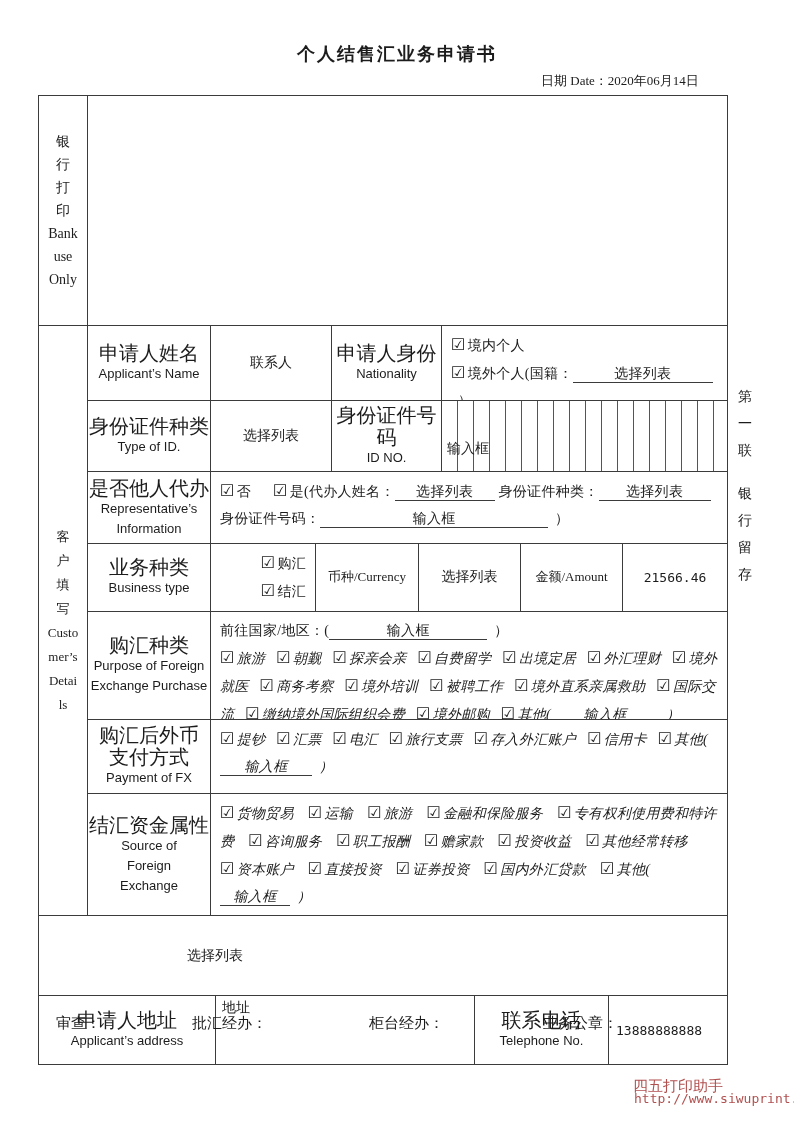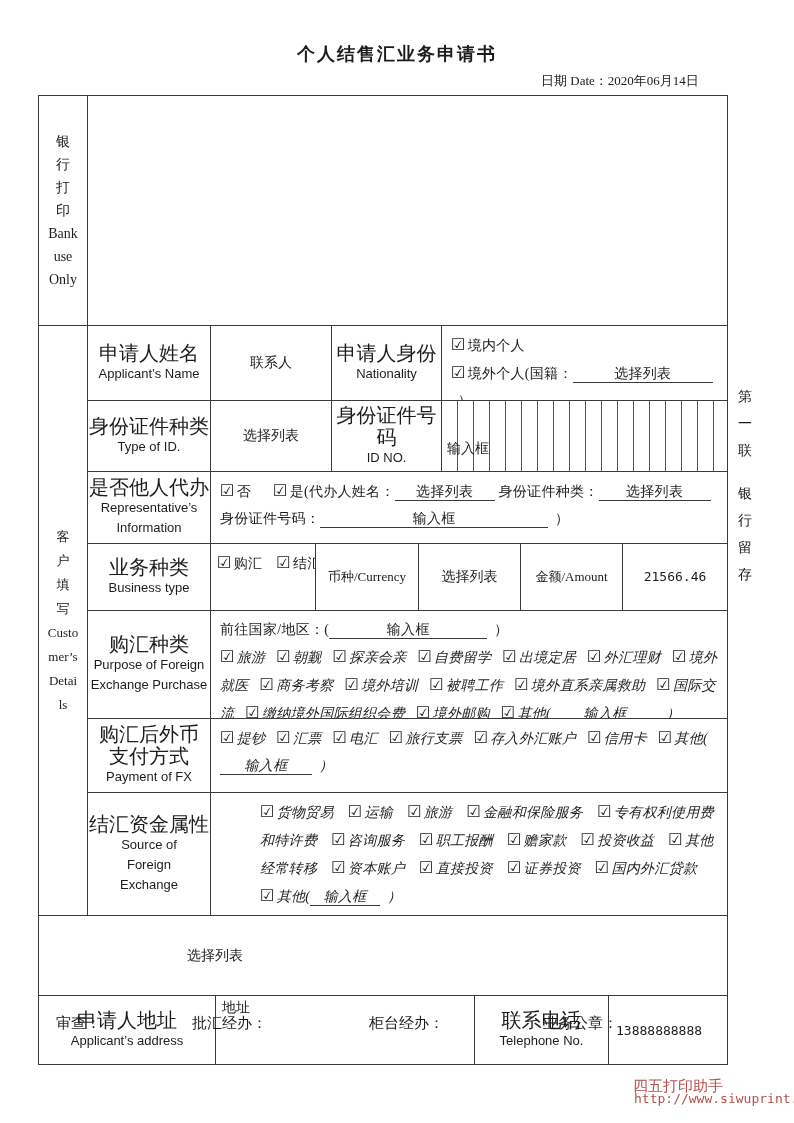--- a/index.html
+++ b/index.html
@@ -14,21 +14,21 @@
   
   .tbl { position:absolute; left:38px; top:95px; width:690px; height:970px; box-sizing:border-box;
          border:1px solid #3b3b3b; display:flex; flex-direction:column; }
   .trow { display:flex; box-sizing:border-box; border-bottom:1px solid #3b3b3b; }
   .trow.last { border-bottom:none; }
   .cell { box-sizing:border-box; border-right:1px solid #3b3b3b; display:flex; flex-direction:column;
           align-items:center; justify-content:center; text-align:center; overflow:hidden; }
   .cell.end { border-right:none; }
   .inner { flex:1; display:flex; flex-direction:column; box-sizing:border-box; }
   .irow { display:flex; box-sizing:border-box; border-bottom:1px solid #3b3b3b; }
-  .irow.last { border-bottom:none;gap:40px; }
+  .irow.last { border-bottom:none; }
 
   .lab-cn { font-size:20px; line-height:22px; font-family:"Liberation Serif", serif; }
   .lab-en { font-size:13px; line-height:20px; }
   .val    { font-size:14px; }
   .mono   { font-family:"DejaVu Sans Mono", monospace; font-size:13px; }
 
   .vcol { width:49px; }
   .vline { font-size:14px; line-height:23px; font-family:"Liberation Serif", serif; }
 
   .content { display:block; align-items:flex-start; justify-content:flex-start; text-align:left;
@@ -142,21 +142,21 @@
             <div><span class="ckb">☑</span><span>否</span><span class="gap"></span><span class="ckb">☑</span><span>是</span><span>(代办人姓名：</span><span class="uv" style="width:100px">选择列表</span>&nbsp;<span>身份证件种类：</span><span class="uv" style="width:112px">选择列表</span></div>
             <div><span>身份证件号码：</span><span class="uv" style="width:228px">输入框</span><span class="cp">）</span></div>
           </div>
         </div>
 
         <div class="irow" style="height:74px">
           <div class="cell" style="width:123px">
             <div class="lab-cn">业务种类</div>
             <div class="lab-en">Business type</div>
           </div>
-          <div class="cell content" style="width:105px;display:flex;flex-direction:row;align-items:flex-start;padding-left:6px">
+          <div class="cell content" style="width:105px;display:flex;flex-direction:column;align-items:flex-end;padding-left:6px">
             <span style="white-space:nowrap"><span class="ckb">☑</span><span>购汇</span></span>
             <span style="white-space:nowrap;margin-left:14px"><span class="ckb">☑</span><span>结汇</span></span>
           </div>
           <div class="cell" style="width:103px">
             <div class="lab-cn" style="font-size:13px">币种/Currency</div>
           </div>
           <div class="cell" style="width:102px">
             <div class="val">选择列表</div>
           </div>
           <div class="cell" style="width:102px">

